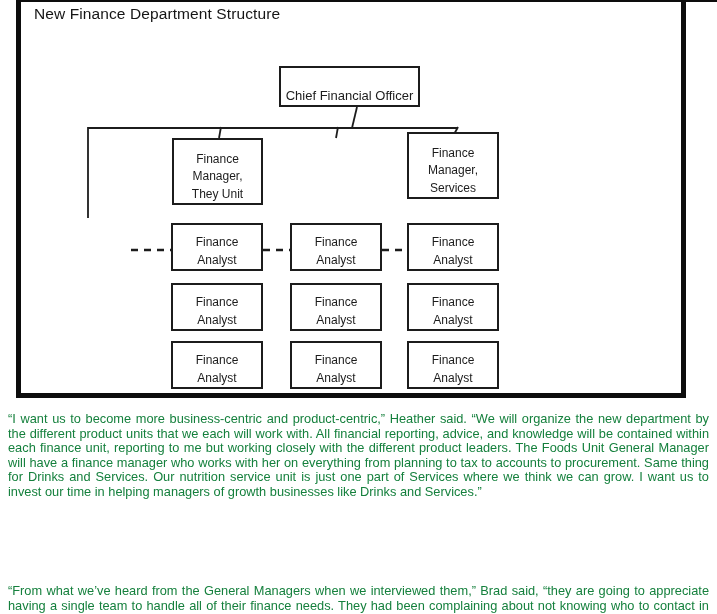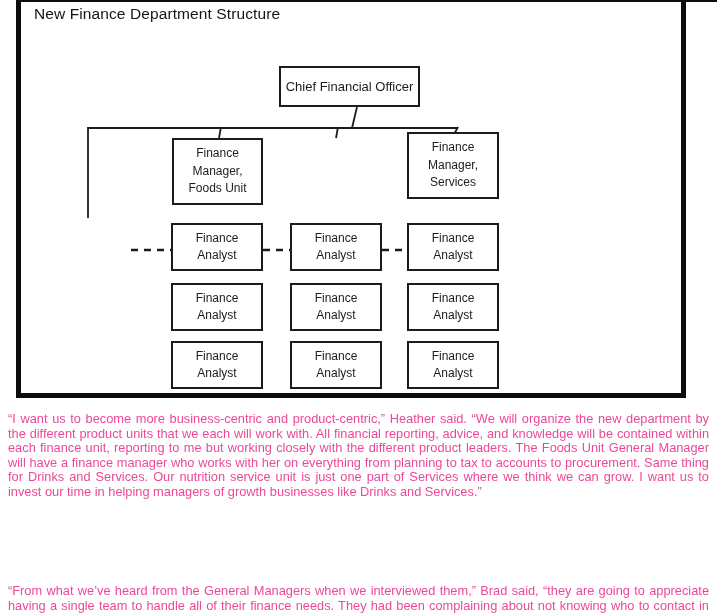--- a/index.html
+++ b/index.html
@@ -44,27 +44,27 @@
   }
   .connectors line { stroke: #1c1c1c; stroke-width: 1.8; }
   .connectors line.dash { stroke-width: 2.4; stroke-dasharray: 7 6; }
   
   .node {
     position: absolute;
     box-sizing: border-box;
     background: #ffffff;
     border: 2px solid #1c1c1c;
     display: flex;
-    align-items: center;
+    align-items: flex-end;
     justify-content: center;
     text-align: center;
     font-size: 12px;
     line-height: 17.5px;
     color: #1c1c1c;
-    padding: 8px 4px;
+    padding: 0 4px;
   }
   .node span { display: inline-block; }
   .cfo          { left: 279px; top: 66px;  width: 141px; height: 41px; font-size: 13px; line-height: 18px; }
   .mgr-foods    { left: 172px; top: 138px; width: 91px;  height: 67px; }
   .mgr-drinks   { left: 279px; top: 138px; width: 113px; height: 67px; }
   .mgr-drinks span { max-width: 82px; }
   .mgr-services { left: 407px; top: 132px; width: 92px;  height: 67px; }
   .online       { left: 39px;  top: 218px; width: 92px;  height: 66px; }
   .analyst      { width: 92px; height: 48px; }
   .c1 { left: 171px; }
@@ -75,21 +75,21 @@
   .r3 { top: 341px; }
   
   .body-text {
     position: absolute;
     left: 8px;
     width: 701px;
     margin: 0;
     text-align: justify;
     font-size: 12.8px;
     line-height: 14.5px;
-    color: #ec4899;
+    color: #15803d;
   }
   .p1 { top: 412px; }
   .p2 { top: 544px; margin-top: 40px; }
 </style>
 </head>
 <body>
 
 <div class="page">
 
   <div class="top-line"></div>
@@ -107,21 +107,21 @@
     <line class="dash" x1="131" y1="250" x2="172" y2="250"></line>
     <line class="dash" x1="263" y1="250" x2="290" y2="250"></line>
     <line class="dash" x1="382" y1="250" x2="407" y2="250"></line>
   </svg>
 
   <div class="node cfo">
     <span>Chief Financial Officer</span>
   </div>
 
   <div class="node mgr-foods">
-    <span>Finance Manager, Foods Unit</span>
+    <span>Finance Manager, They Unit</span>
   </div>
   <div class="node mgr-services">
     <span>Finance Manager, Services</span>
   </div>
 
 
   <div class="node analyst c1 r1">
     <span>Finance Analyst</span>
   </div>
   <div class="node analyst c2 r1">

